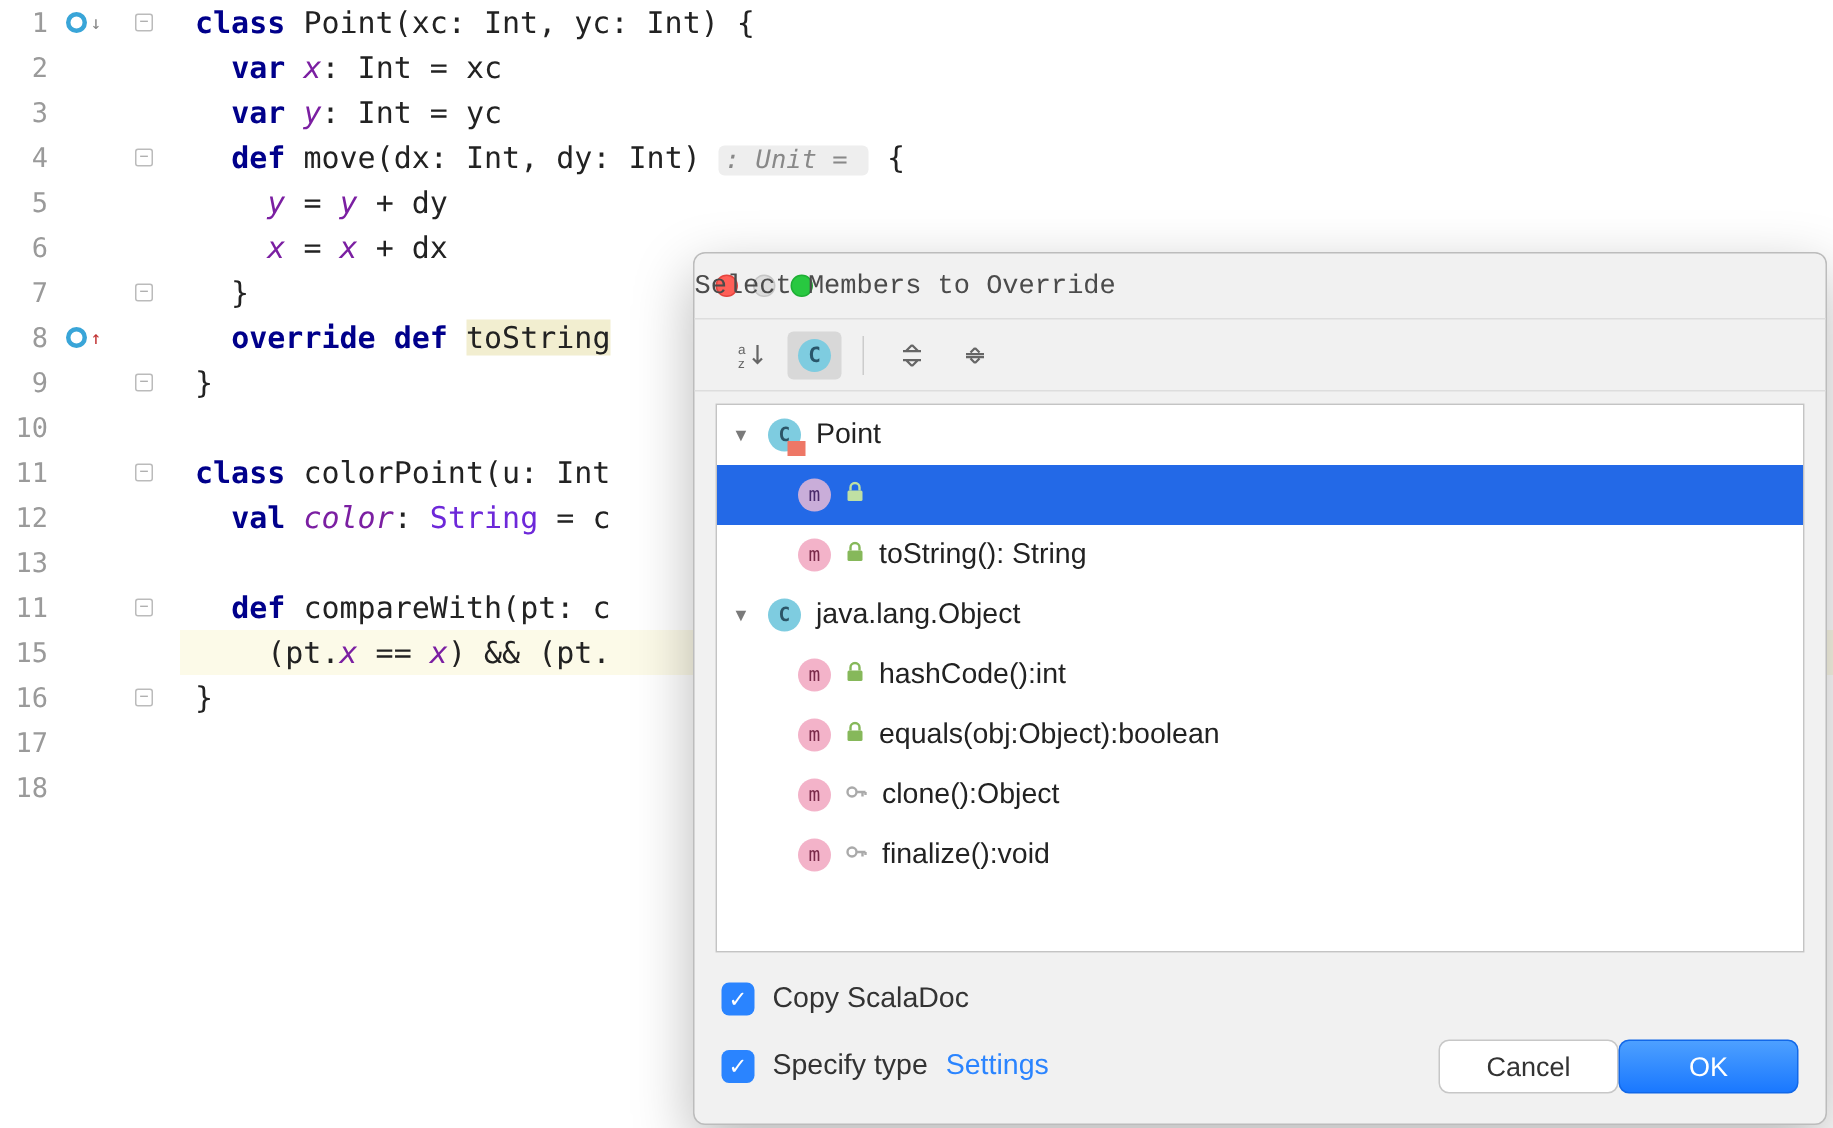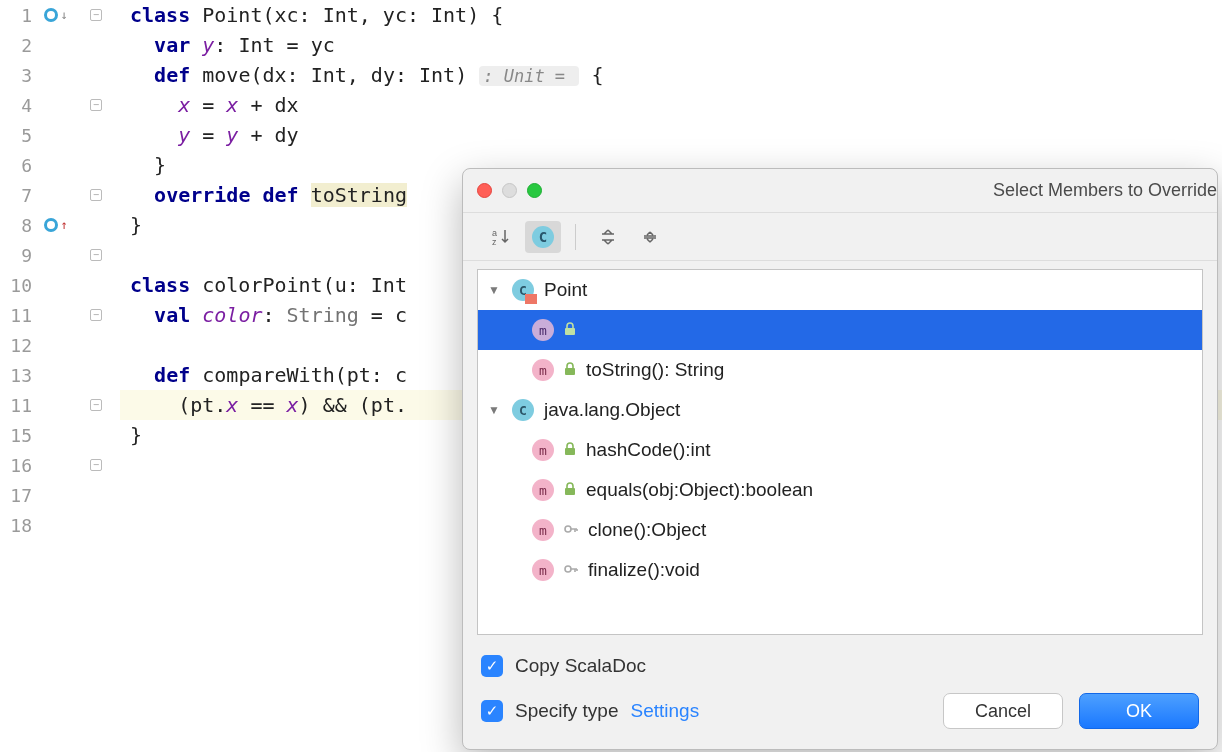--- a/index.html
+++ b/index.html
@@ -9,40 +9,40 @@
 .gutter { width:120px; background:#fff; padding-top:0; }
 .gutter-row { display:flex; height:30px; align-items:center; }
 .line-num { width:36px; text-align:right; color:#9a9a9a; font-family:Menlo,monospace; font-size:18px; padding-right:4px; }
 .marker-col { width:40px; display:flex; justify-content:center; align-items:center; }
 .fold-col { width:40px; display:flex; justify-content:center; align-items:center; position:relative; }
 
 .code-area { flex:1; font-family:Menlo,Monaco,monospace; font-size:20px; line-height:30px; color:#222; }
 .code-line { height:30px; white-space:pre; padding-left:10px; }
 .kw { color:#00008b; font-weight:bold;margin-top:21px; }
 .it { font-style:italic; color:#7b1fa2; }
-.typ { color:#737373; }
+.typ { color:#6d28d9; }
 .hl-yellow { background:#f2eed0; }
 .hl-line { background:#fcfae8; }
 .inlay { background:#eee; color:#888; border-radius:4px; padding:0 4px; font-size:17px; font-style:italic; }
 
 
 .ring-blue { width:14px; height:14px; border:3px solid #39a5d8; border-radius:50%; display:inline-block; }
 .arrow-down { font-size:12px; color:#888; margin-left:2px; }
 .arrow-up { font-size:12px; color:#c03030; margin-left:2px; }
 .fold-handle { width:12px; height:12px; border:1px solid #bbb; border-radius:2px; background:#fff; font-size:10px; line-height:10px; text-align:center; color:#aaa; }
 
 
 .dialog { position:absolute; left:462px; top:168px; width:756px; height:582px; background:#f1f1f1; border:1px solid #bcbcbc; border-radius:8px; box-shadow:0 14px 40px rgba(0,0,0,0.28); display:flex; flex-direction:column; font-family:-apple-system,"Helvetica Neue",Arial,sans-serif; }
 .titlebar { height:44px; display:flex; align-items:center; padding:0 14px; border-bottom:1px solid #ddd; position:relative; }
 .traffic { display:flex; gap:10px; }
 .dot { width:15px; height:15px; border-radius:50%; }
 .dot.red { background:#ff5f57; border:1px solid #e5443e; }
 .dot.gray { background:#ddd; border:1px solid #c6c6c6; }
 .dot.green { background:#28c840; border:1px solid #1eaf34; }
-.title-text { position:absolute; left:0; right:0; text-align:right; color:#4b4b4b; font-size:18px; }
+.title-text { position:absolute; left:0; right:0; text-align:left; color:#4b4b4b; font-size:18px;font-family:Liberation Mono, monospace; }
 
 .toolbar { height:48px; display:flex; align-items:center; padding:0 20px; gap:6px; border-bottom:1px solid #ddd; }
 .tb-btn { width:36px; height:32px; display:flex; align-items:center; justify-content:center; border-radius:4px; color:#666; font-size:18px; }
 .tb-btn.active { background:#d8d8d8; }
 .tb-btn.icon-c { }
 .c-circle { width:22px; height:22px; border-radius:50%; background:#7ecce0; color:#29566b; font-size:14px; font-weight:bold; display:flex; align-items:center; justify-content:center; font-family:monospace; }
 .tb-sep { width:1px; height:26px; background:#ccc; margin:0 8px; }
 
 .tree { flex:1; background:#fff; margin:8px 14px; border:1px solid #c4c4c4; overflow:auto; font-size:19px; color:#222; }
 .tree-row { height:40px; display:flex; align-items:center; padding-left:10px; gap:10px; }
@@ -55,21 +55,21 @@
 .m-pink { background:#f3b3c9; color:#7a2a4a; }
 .m-purple { background:#c9add9; color:#4a2a6a; }
 .lock { color:#86b85a; font-size:15px; }
 .key { color:#aaa; font-size:15px; }
 .tree-row.selected .lock { color:#bfe0a3; }
 
 .footer { padding:12px 18px 20px 18px; display:flex; flex-direction:column; gap:16px; font-size:19px; color:#333; }
 .check-row { display:flex; align-items:center; gap:12px; }
 .chk { width:22px; height:22px; border-radius:5px; background:#2a84ff; display:flex; align-items:center; justify-content:center; color:#fff; font-size:15px; }
 .link { color:#2a84ff; }
-.btn-row { display:flex; gap:16px; margin-left:auto; }
+.btn-row { display:flex; margin-left:auto; }
 .btn { width:120px; height:36px; border-radius:7px; display:flex; align-items:center; justify-content:center; font-size:18px; }
 .btn.cancel { background:#fff; border:1px solid #c7c7c7; color:#333; }
 .btn.ok { background:linear-gradient(#4da0ff,#1a78ff); color:#fff; border:1px solid #1268e8;text-align:center; }
 .footer-last { display:flex; align-items:center; }
 </style>
 </head>
 <body>
 
 <div class="editor">
   <div class="gutter" id="gutter">
@@ -179,24 +179,25 @@
         <div class="fold-col"></div>
       </div>
       <div class="gutter-row">
         <div class="line-num">18</div>
         <div class="marker-col"></div>
         <div class="fold-col"></div>
       </div>
     </div>
   <div class="code-area" id="code">
       <div class="code-line"><span class="kw">class </span><span>Point(xc: Int, yc: Int) {</span></div>
+      <div class="code-line"><span>  </span><span class="kw">var </span><span class="it">x</span><span>: Int = xc</span></div>
       <div class="code-line"><span>  </span><span class="kw">var </span><span class="it">y</span><span>: Int = yc</span></div>
       <div class="code-line"><span>  </span><span class="kw">def </span><span>move(dx: Int, dy: Int) </span><span class="inlay">: Unit = </span><span> {</span></div>
+      <div class="code-line"><span>    </span><span class="it">y</span><span> = </span><span class="it">y</span><span> + dy</span></div>
       <div class="code-line"><span>    </span><span class="it">x</span><span> = </span><span class="it">x</span><span> + dx</span></div>
-      <div class="code-line"><span>    </span><span class="it">y</span><span> = </span><span class="it">y</span><span> + dy</span></div>
       <div class="code-line"><span>  }</span></div>
       <div class="code-line"><span>  </span><span class="kw">override def </span><span class="hl-yellow">toString</span></div>
       <div class="code-line"><span>}</span></div>
       <div class="code-line"><span></span></div>
       <div class="code-line"><span class="kw">class </span><span>colorPoint(u: Int</span></div>
       <div class="code-line"><span>  </span><span class="kw">val </span><span class="it">color</span><span>: </span><span class="typ">String</span><span> = c</span></div>
       <div class="code-line"><span></span></div>
       <div class="code-line"><span>  </span><span class="kw">def </span><span>compareWith(pt: c</span></div>
       <div class="code-line hl-line"><span>    (pt.</span><span class="it">x</span><span> == </span><span class="it">x</span><span>) &amp;&amp; (pt.</span></div>
       <div class="code-line"><span>}</span></div>

